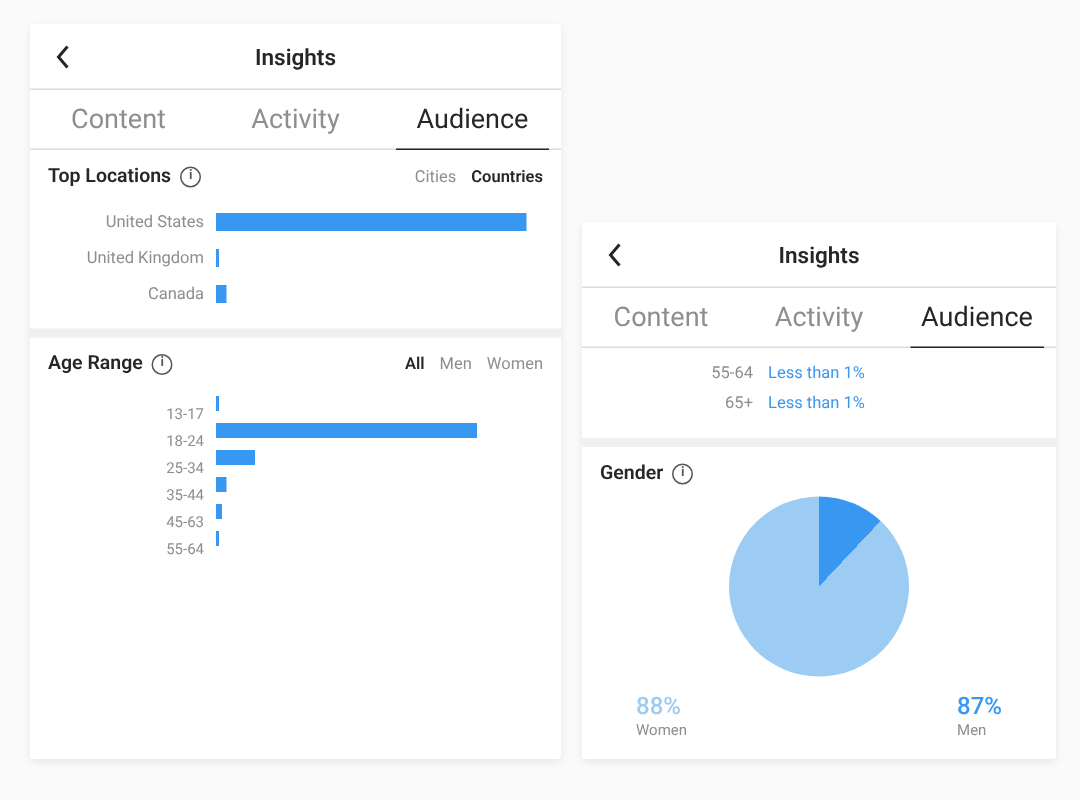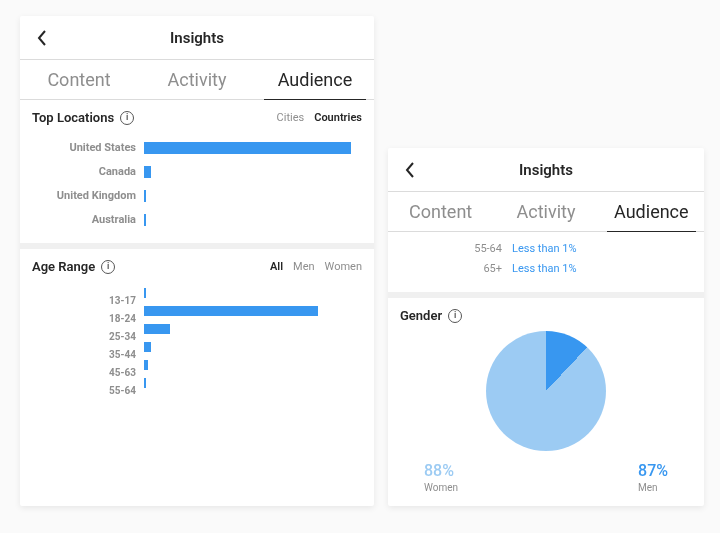--- a/index.html
+++ b/index.html
@@ -63,21 +63,21 @@
   .section-head .left{display:flex;align-items:center;font-weight:600;font-size:13px;}
   .info-icon{
     display:inline-flex;align-items:center;justify-content:center;
     width:14px;height:14px;border:1.2px solid #555;border-radius:50%;
     font-size:9px;line-height:1;color:#555;margin-left:6px;font-weight:600;
   }
   .seg{display:flex;gap:10px;font-size:11px;padding-left:20px;}
   .seg span{color:var(--muted);cursor:pointer;}
   .seg span.active{color:var(--text);font-weight:600;}
 
-  .barlist{padding:4px 12px 12px 6px;font-weight:bold;}
+  .barlist{padding:4px 12px 12px 6px;}
   .barrow{display:flex;align-items:center;height:24px;}
   .barrow .lbl{width:118px;text-align:right;font-size:11px;color:var(--muted);padding-right:8px;white-space:nowrap;}
   .barrow .bar-area{flex:1;height:14px;position:relative;}
   .barrow .bar{position:absolute;left:0;top:2px;height:12px;background:var(--blue);}
 
   .barlist.age .barrow{height:18px;}
   .barlist.age .barrow .lbl{width:118px;font-size:10px;margin-top:14px;}
   .barlist.age .barrow .bar-area{height:12px;}
   .barlist.age .barrow .bar{top:1px;height:10px;}
 
@@ -134,35 +134,29 @@
   </div>
 
   <div class="barlist" id="loc-bars">
       <div class="barrow">
         <div class="lbl">United States</div>
         <div class="bar-area">
           <div class="bar" style="width: 95%;"></div>
         </div>
       </div>
       <div class="barrow">
+        <div class="lbl">United Kingdom</div>
+        <div class="bar-area">
+          <div class="bar" style="width: 1%;"></div>
+        </div>
+      </div>
+      <div class="barrow">
         <div class="lbl">Canada</div>
         <div class="bar-area">
           <div class="bar" style="width: 3%;"></div>
-        </div>
-      </div>
-      <div class="barrow">
-        <div class="lbl">United Kingdom</div>
-        <div class="bar-area">
-          <div class="bar" style="width: 1%;"></div>
-        </div>
-      </div>
-      <div class="barrow">
-        <div class="lbl">Australia</div>
-        <div class="bar-area">
-          <div class="bar" style="width: 1%;"></div>
         </div>
       </div>
     </div>
 
   <div class="gap"></div>
 
   <div class="section-head">
     <div class="left">
       <span>Age Range</span>
       <span class="info-icon">i</span>

